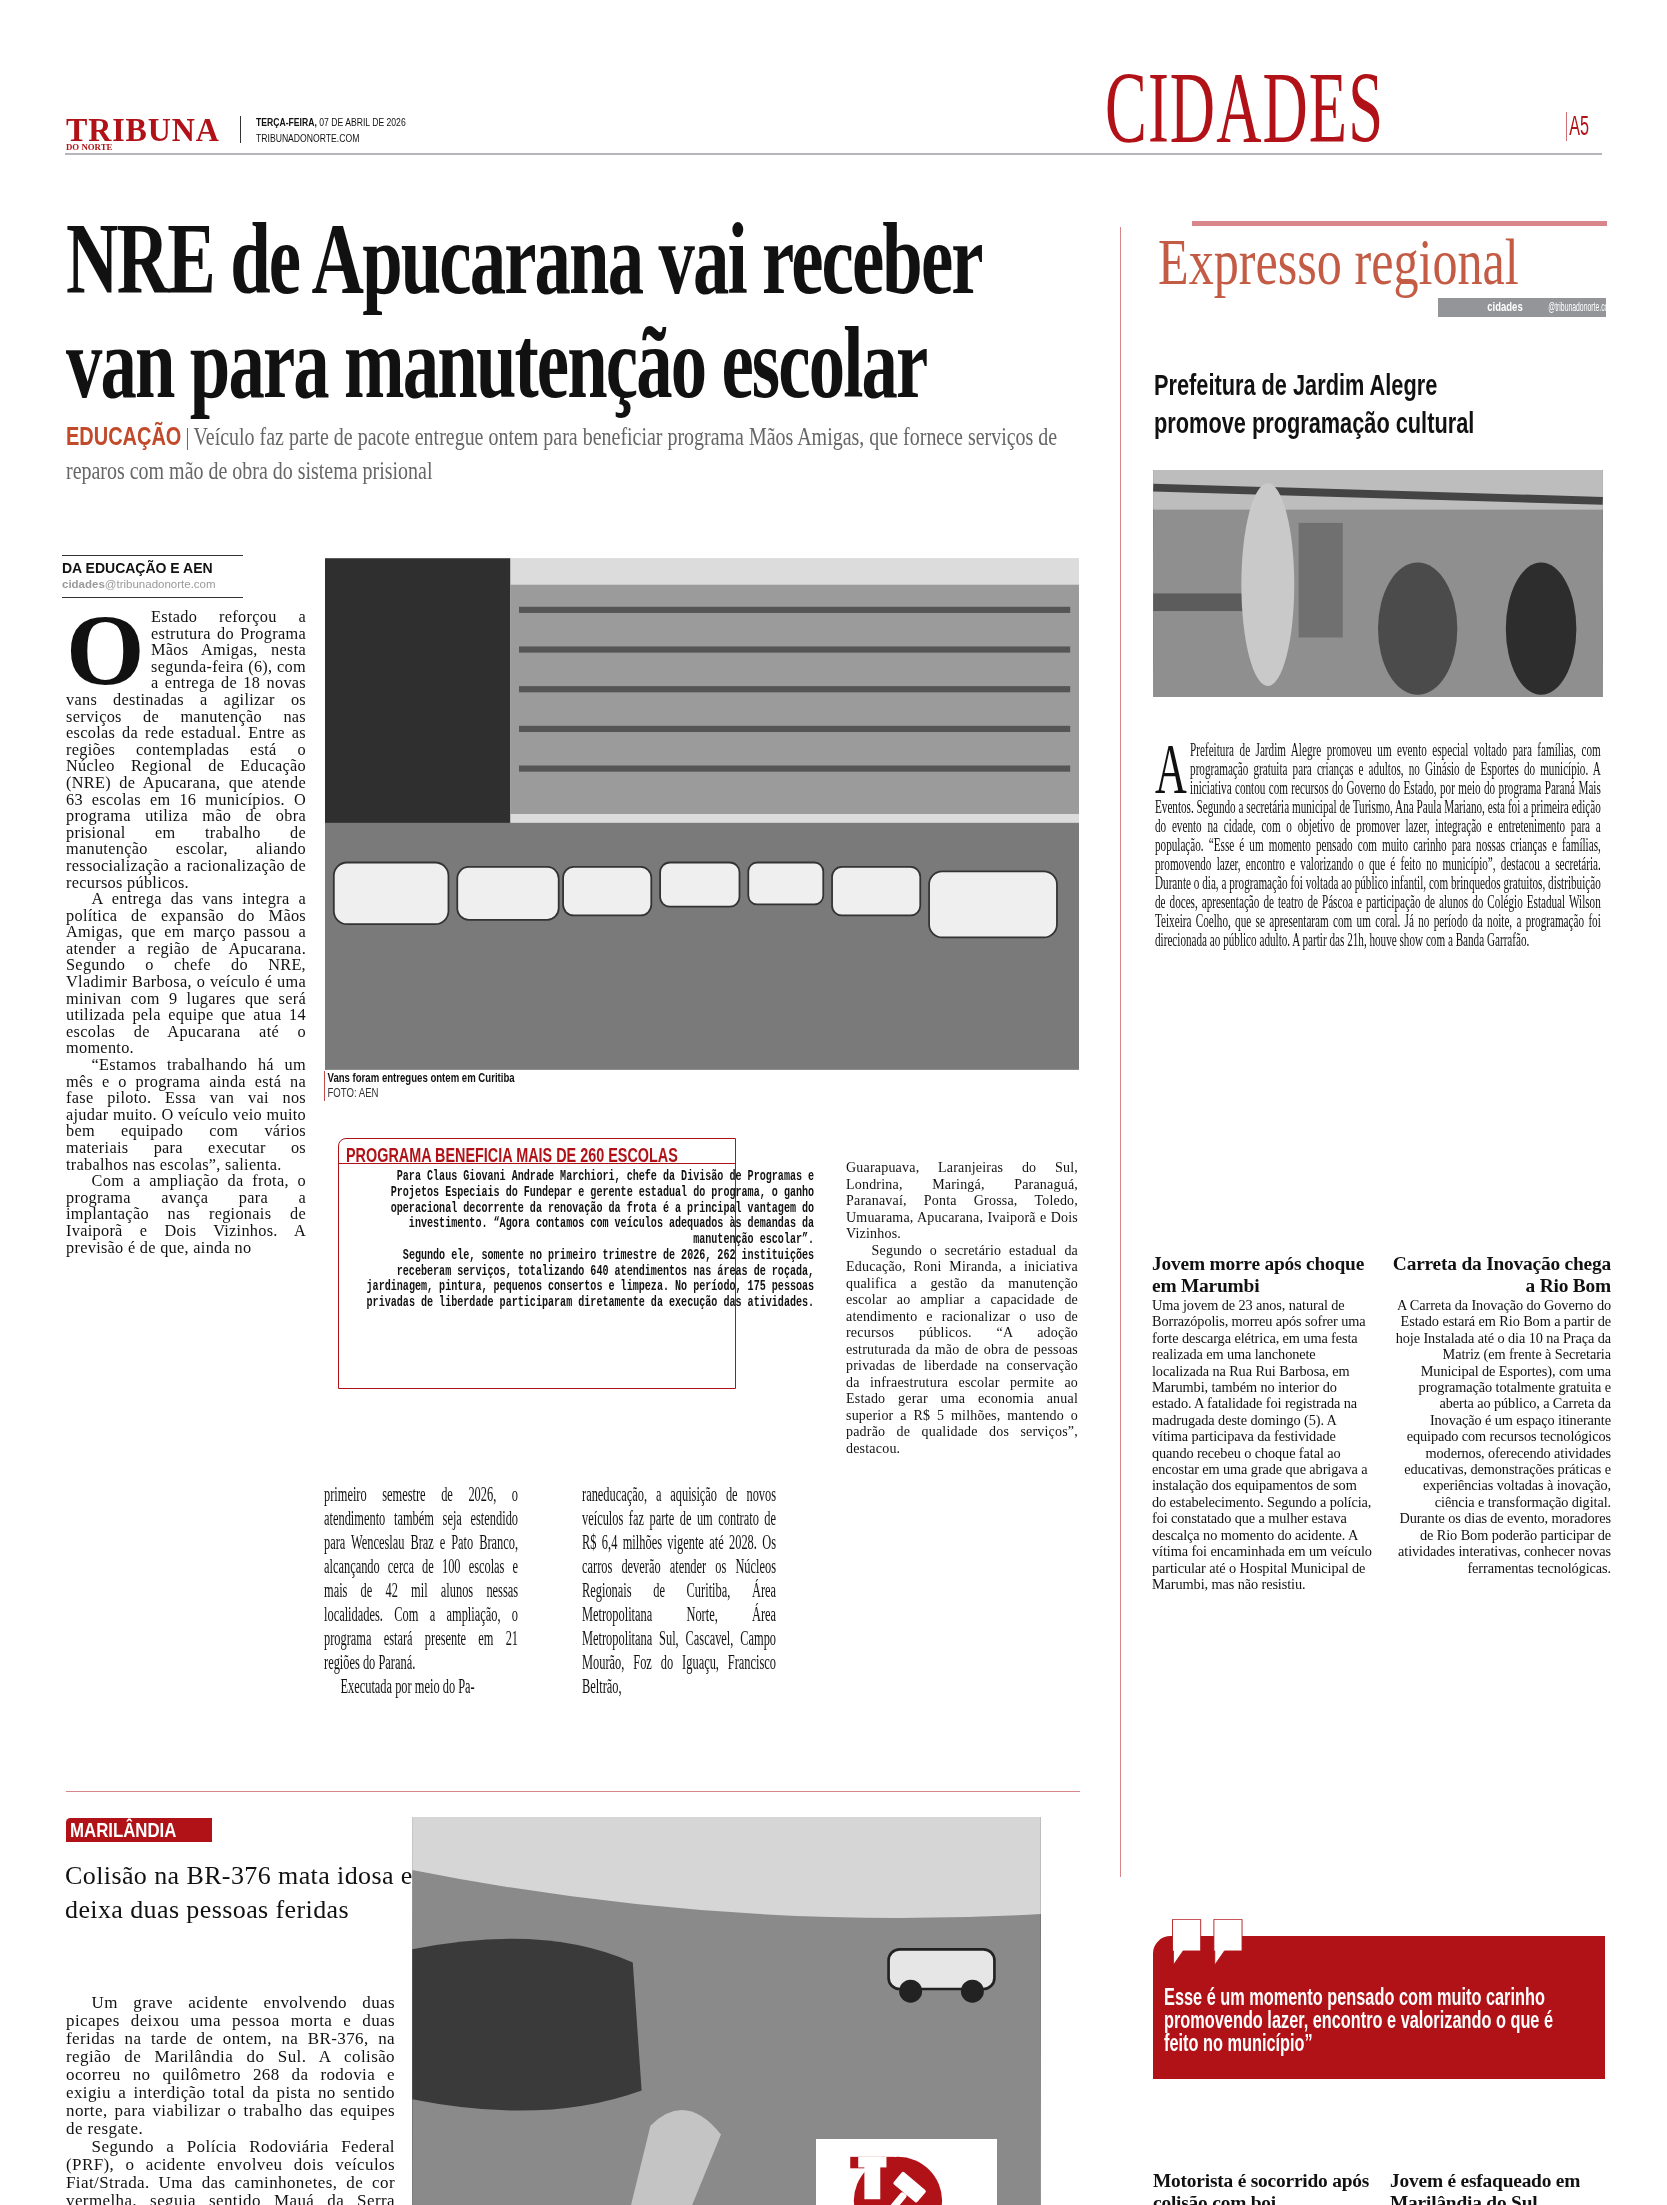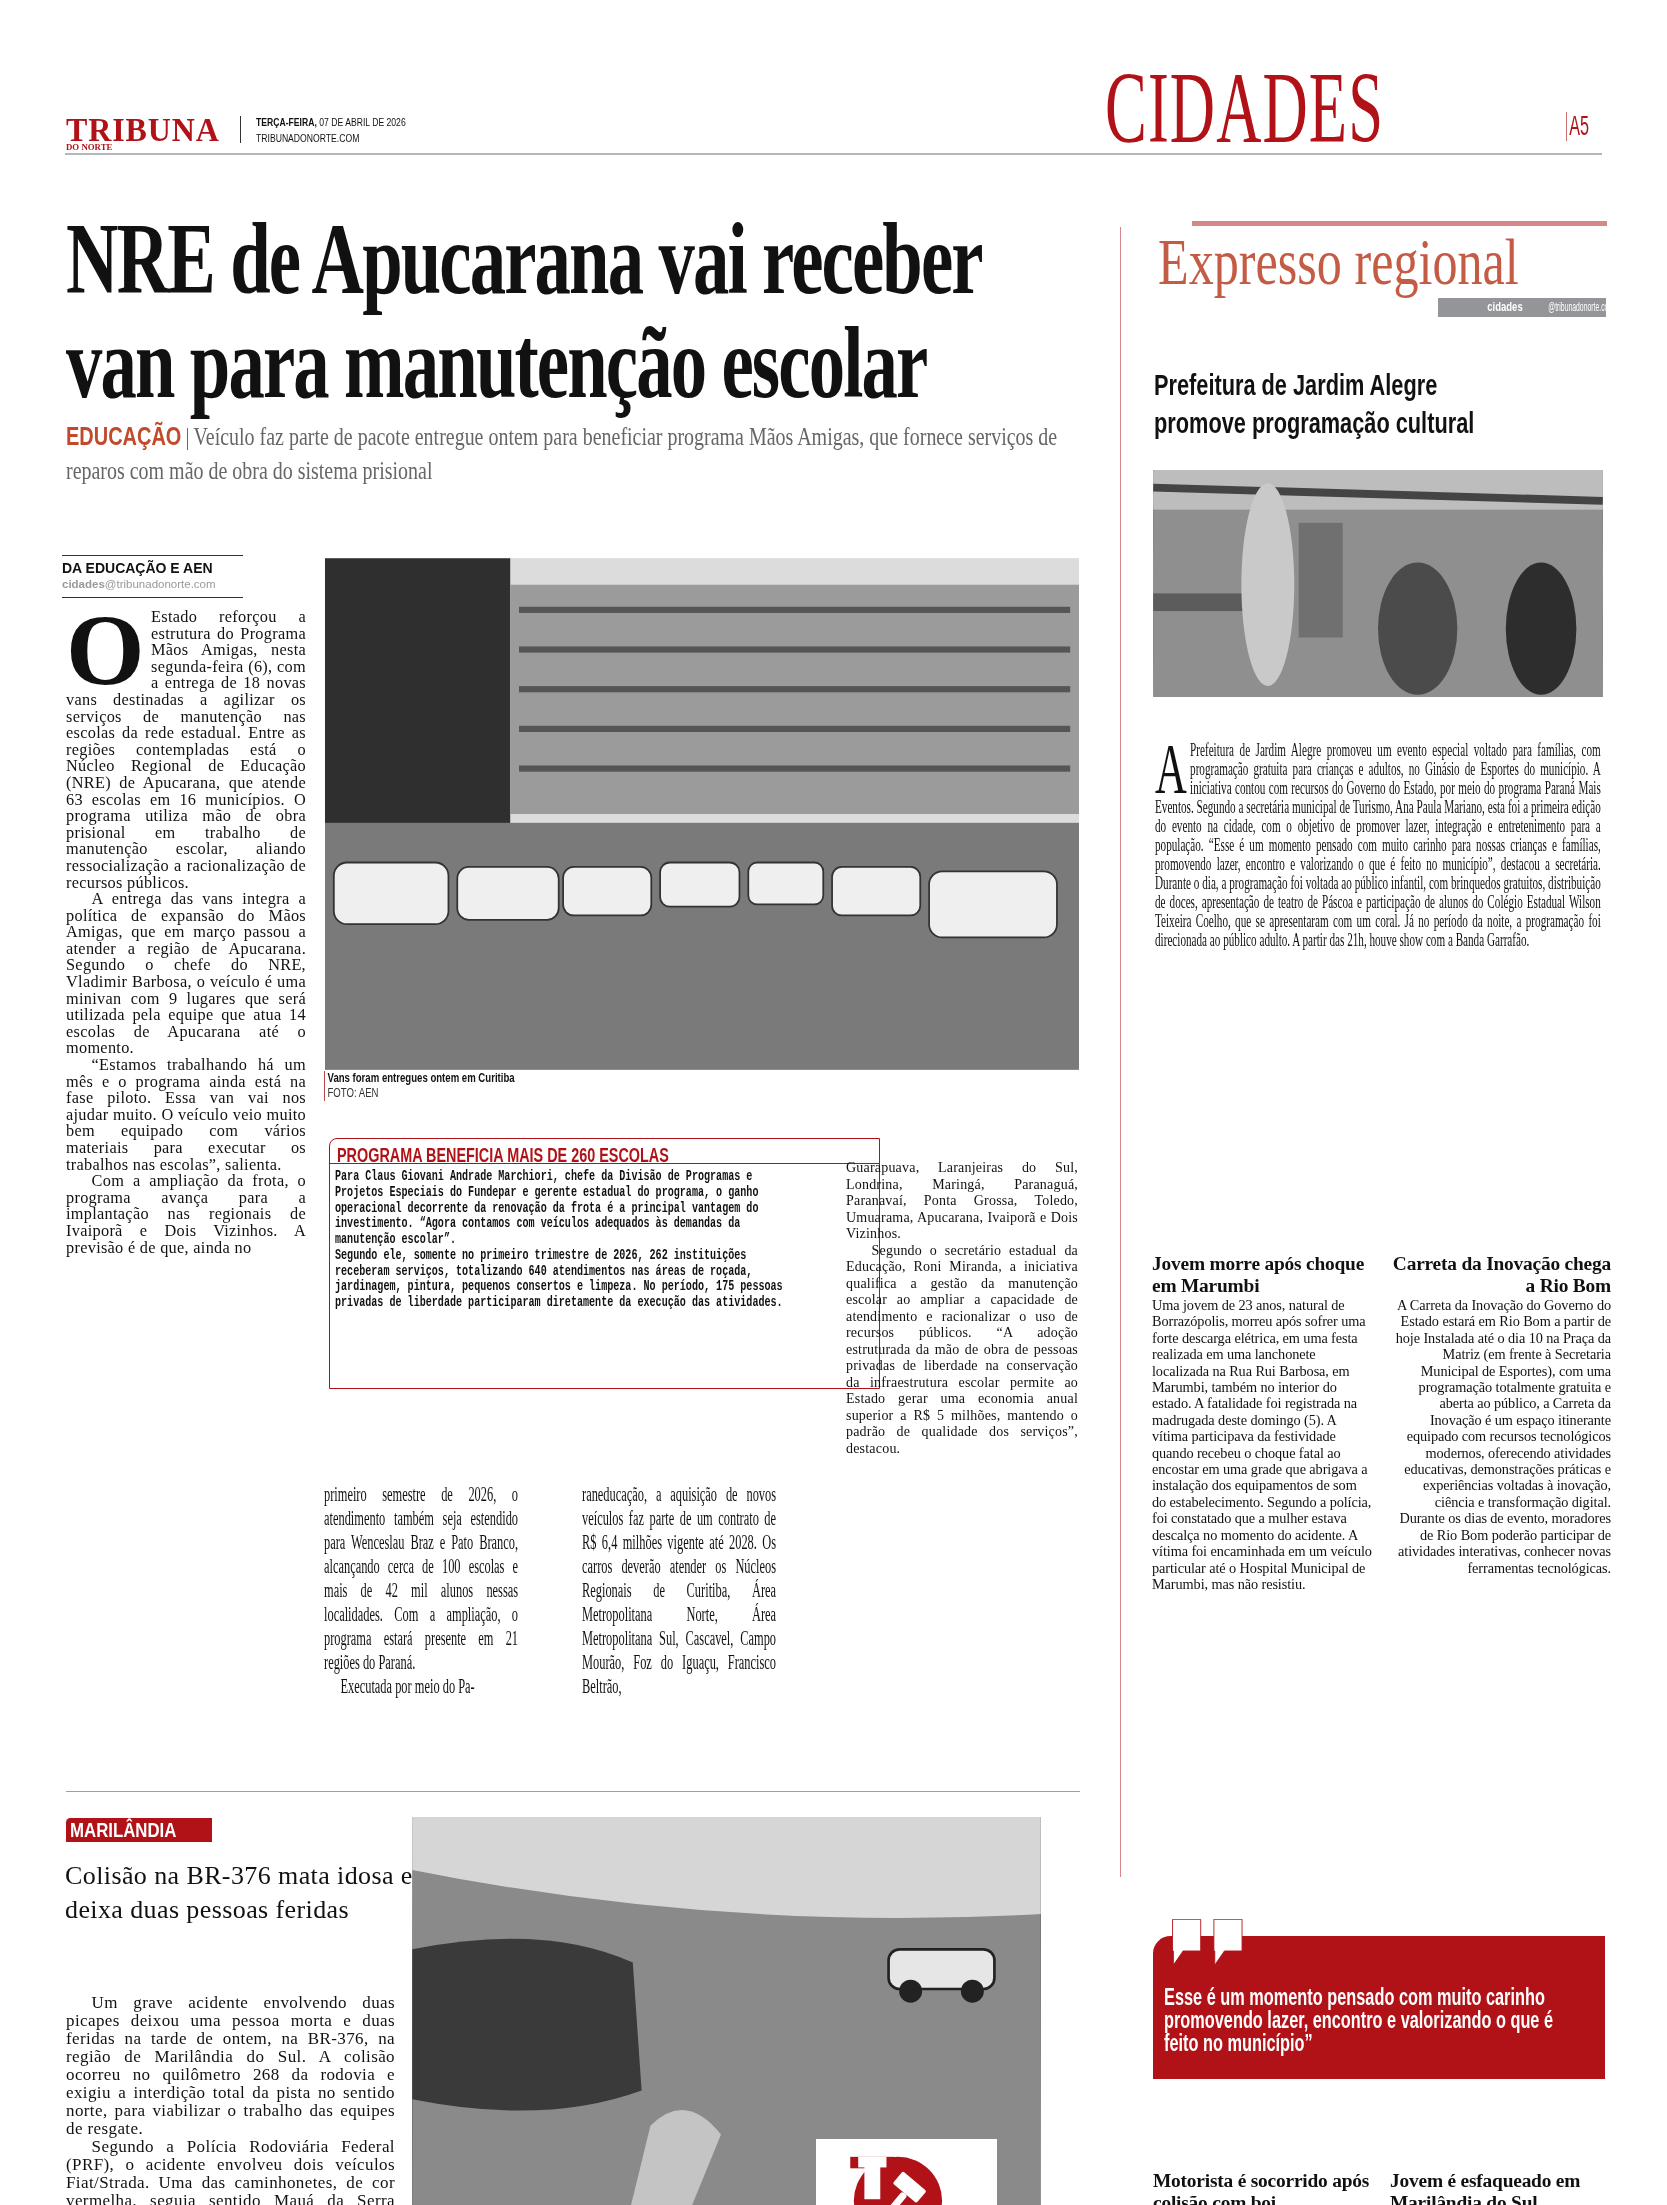--- a/index.html
+++ b/index.html
@@ -44,21 +44,21 @@
 
   
   .photo { background: #555; overflow: hidden; }
   .photo-vans { left: 325px; top: 558px; width: 754px; height: 512px; background: linear-gradient(180deg, #e9e9e9 0%, #d8d8d8 20%, #8a8a8a 21%, #6b6b6b 55%, #9a9a9a 70%, #7d7d7d 100%); }
   .caption { font-family: "Liberation Sans", sans-serif; font-size: 12.3px; line-height: 15px; border-left: 1.3px solid #b01218; padding-left: 3.5px; transform: scaleX(0.78); transform-origin: left top; white-space: nowrap; }
   .caption b { font-weight: 700; display: block; }
   .caption span { display: block; color: #333; }
   .cap-vans { left: 324px; top: 1071px; }
 
   
-  .info-box { left: 329px; top: 1138px; width: 551px; height: 251px; border: 0.9px solid #b01218; border-top-left-radius: 8px; }
+  .info-box { left: 338px; top: 1138px; width: 398px; height: 251px; border: 0.9px solid #b01218; border-top-left-radius: 8px; text-align: right; }
   .info-head { font-family: "Liberation Sans", sans-serif; font-weight: 700; font-size: 20px; color: #b01218; padding: 5.3px 0 0 7px; height: 25px; border-bottom: 0.9px solid #b01218; transform-origin: left top; white-space: nowrap; }
   .info-head span { display: inline-block; transform: scaleX(0.72); transform-origin: left top; }
   .info-body { padding: 5.3px 5.3px 0 5.3px; font-family: Liberation Mono, monospace; font-weight: 700; font-size: 14px; line-height: 15.7px; }
   .info-body div { transform: scaleX(0.72); transform-origin: left top; width: 653px; }
 
   
   .exp-border { left: 1120px; top: 227px; width: 1.3px; height: 1650px; background: #d8868c; }
   .exp-topbar { left: 1192px; top: 221px; width: 415px; height: 5.3px; background: #d8868c; }
   .exp-title { left: 1158px; top: 229px; font-family: "Liberation Serif", serif; font-size: 66px; line-height: 66px; color: #c45c45; transform: scaleX(0.76); transform-origin: left top; white-space: nowrap; }
   .exp-mail { left: 1438px; top: 298px; width: 168px; height: 18.5px; background: #939598; color: #fff; font-family: "Liberation Sans", sans-serif; font-size: 13.2px; line-height: 18.5px; text-align: right; padding-right: 2.6px; white-space: nowrap; }

